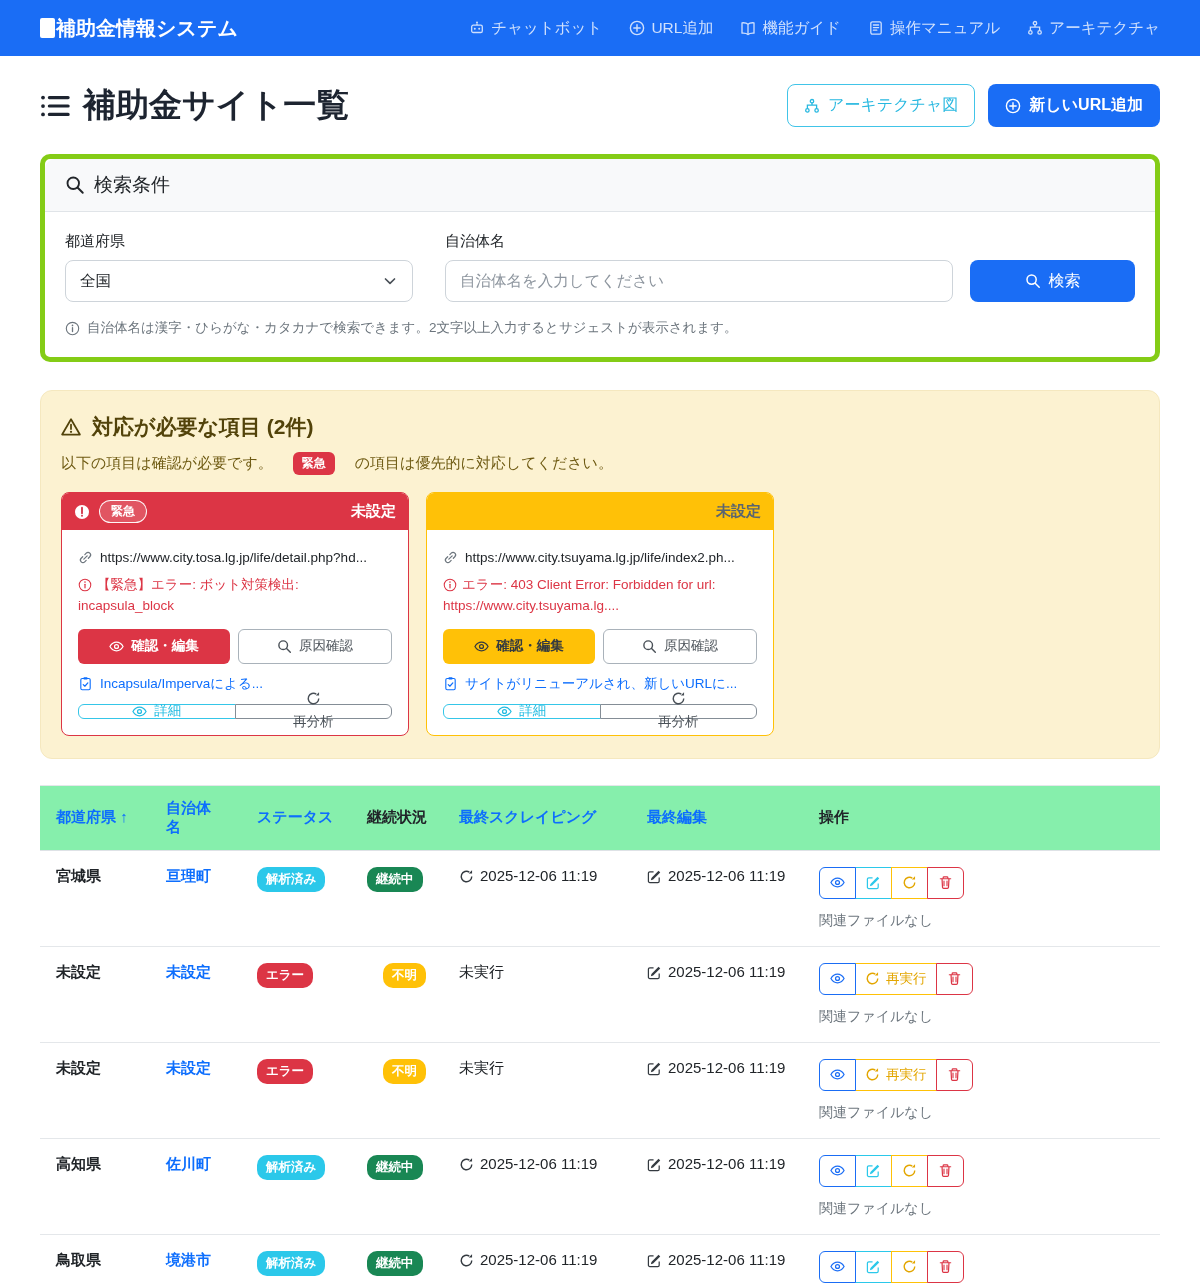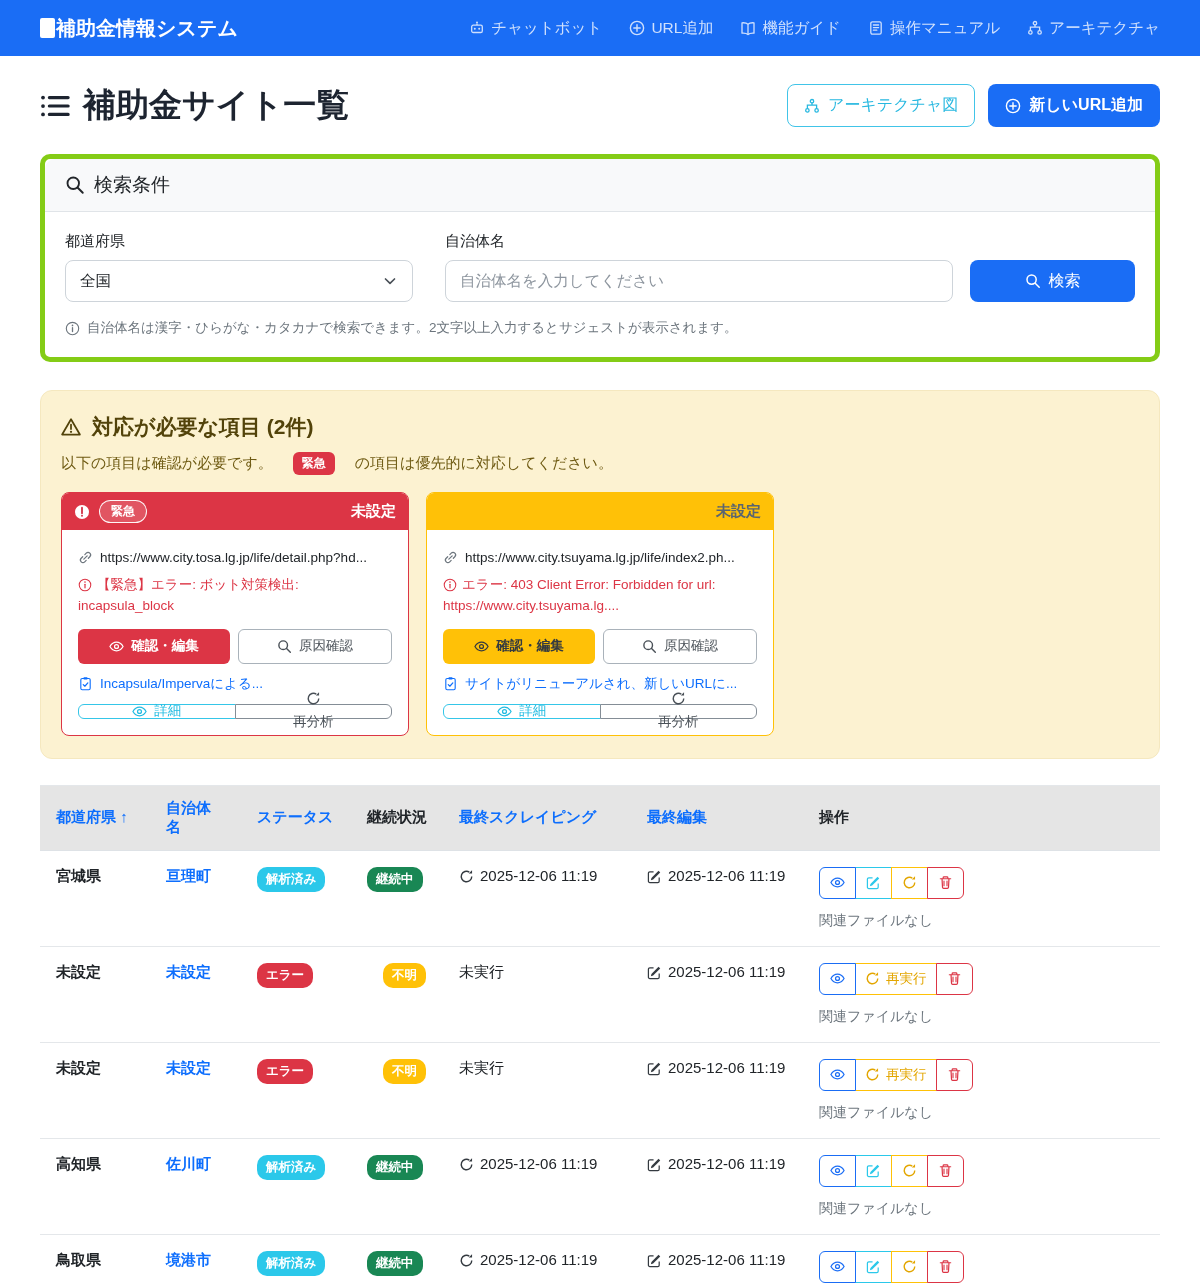--- a/index.html
+++ b/index.html
@@ -74,21 +74,21 @@
   .abtn.outline { background: #fff; border: 1px solid #a9b2ba; color: #495057; }
   .note-line { margin-top: 11px; font-size: 13.5px; color: #0d6efd; display: flex; align-items: center; gap: 7px; white-space: nowrap; overflow: hidden; cursor: pointer; }
   .acard-footrow { display: flex; margin-top: 11px; }
   .fbtn { flex: 1; height: 15px; background: #fff; font-size: 13.5px; display: flex; align-items: center; justify-content: center; gap: 7px; }
   .fbtn.detail { border: 1px solid #35c6e8; color: #22bce2; border-radius: 6px 0 0 6px; }
   .fbtn.reanalyze { border: 1px solid #848d96; color: #495057; border-radius: 0 6px 6px 0; margin-left: -1px; flex-direction: column; }
 
   
   .table-wrap { margin-top: 26px; }
   table { width: 100%; border-collapse: collapse; table-layout: fixed; }
-  thead tr { background: #e5e5e5; }
+  thead tr { background: #86efac; }
   th { text-align: left; padding: 13px 16px; font-size: 15px; font-weight: 700; border-top: 1px solid #e4e7ea; border-bottom: 1px solid #dee2e6; cursor: pointer; }
   th.sortable { color: #0d6efd; }
   th.plain { color: #212529; cursor: default; }
   td { padding: 16px 16px; vertical-align: top; border-bottom: 1px solid #e4e7ea; font-size: 15px; color: #212529; }
   .c-pref { font-weight: 700; }
   a.muni { color: #0d6efd; font-weight: 700; text-decoration: none; cursor: pointer; }
   .badge { display: inline-block; padding: 4px 9px; border-radius: 10px; font-size: 12.5px; font-weight: 700; color: #fff; }
   .b-info { background: #2bc8ea; }
   .b-success { background: #198754; }
   .b-danger { background: #dc3545; }

